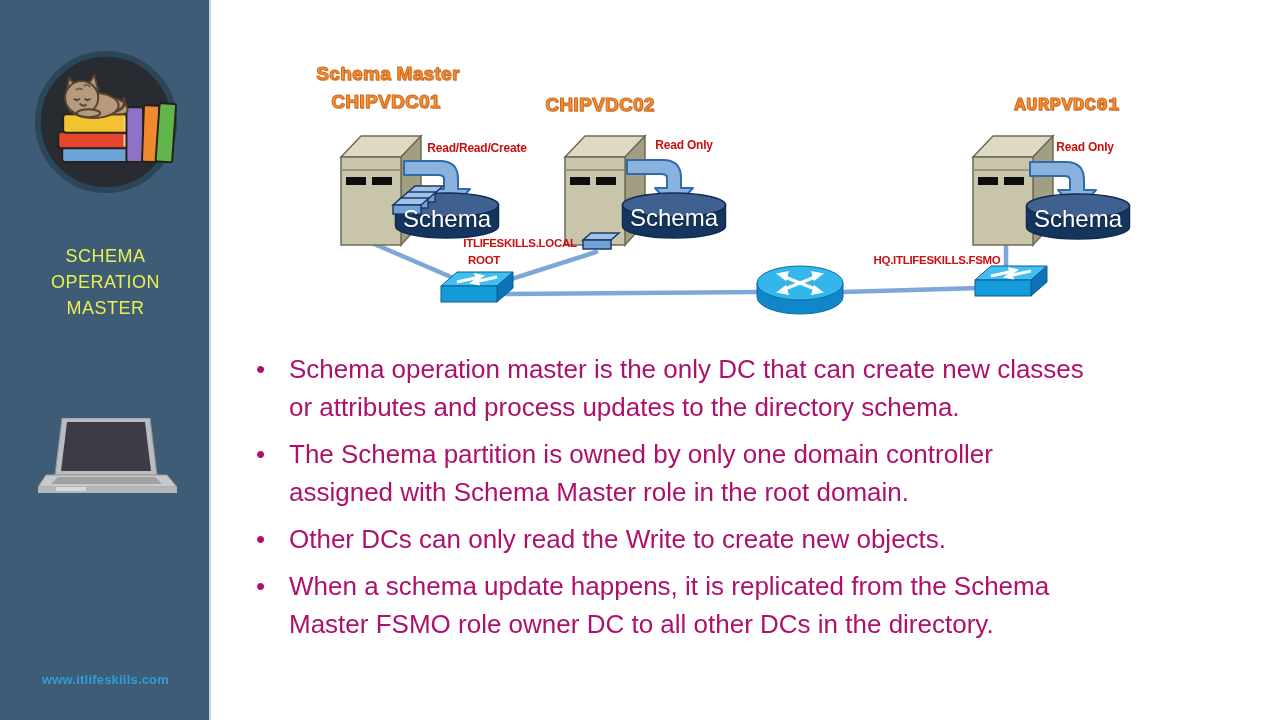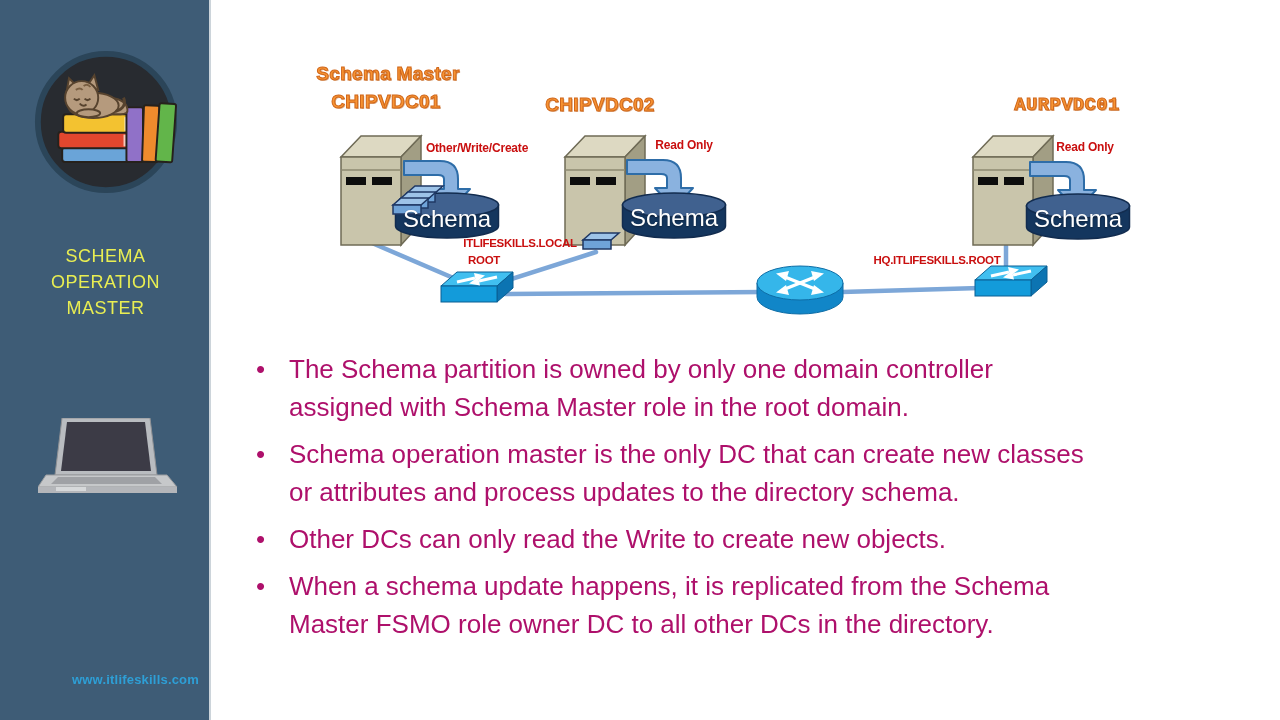--- a/index.html
+++ b/index.html
@@ -13,21 +13,21 @@
     background:#3E5C76;border-right:2px solid #ccd4da;box-sizing:border-box;
   }
   .logo{position:absolute;left:33px;top:49px;width:146px;height:146px;}
   .sidebar-title{
     position:absolute;left:0;top:243px;width:211px;text-align:center;
     color:#E9EE52;font-size:18px;line-height:26px;letter-spacing:.5px;font-weight:400;
   }
   .laptop{position:absolute;left:38px;top:418px;width:140px;height:85px;}
   .website{
     position:absolute;left:0;top:672px;width:211px;text-align:center;
-    color:#2E9FD6;font-size:13px;font-weight:700;letter-spacing:.2px;padding-left:30px;
+    color:#2E9FD6;font-size:13px;font-weight:700;letter-spacing:.2px;
   }
   
   .diagram-svg{position:absolute;left:0;top:0;width:1280px;height:340px;}
   .lbl{position:absolute;text-align:center;white-space:nowrap;}
   .lbl-orange{
     color:#F79433;font-weight:700;font-size:19px;
     -webkit-text-stroke:1px #D0661A;
     text-shadow:1px 1px 0 rgba(180,90,20,.45);
     letter-spacing:.3px;
   }
@@ -174,42 +174,42 @@
     <use href="#switch" x="441" y="272"></use>
     <use href="#switch" x="975" y="266"></use>
     <use href="#router" x="757" y="266"></use>
   </svg>
 
   <div class="lbl lbl-orange" style="left:288px;top:63px;width:200px;">Schema Master</div>
   <div class="lbl lbl-orange" style="left:286px;top:91px;width:200px;">CHIPVDC01</div>
   <div class="lbl lbl-orange" style="left:500px;top:94px;width:200px;">CHIPVDC02</div>
   <div class="lbl lbl-orange" style="left:967px;top:94px;width:200px;font-family:Liberation Mono, monospace;">AURPVDC01</div>
 
-  <div class="lbl lbl-red" style="left:402px;top:141px;width:150px;">Other/Write/Create</div>
+  <div class="lbl lbl-red" style="left:402px;top:141px;width:150px;">Read/Read/Create</div>
   <div class="lbl lbl-red" style="left:609px;top:138px;width:150px;">Read Only</div>
   <div class="lbl lbl-red" style="left:1010px;top:140px;width:150px;">Read Only</div>
 
   <div class="lbl lbl-db" style="left:395px;top:206px;width:104px;">Schema</div>
   <div class="lbl lbl-db" style="left:622px;top:205px;width:104px;">Schema</div>
   <div class="lbl lbl-db" style="left:1026px;top:206px;width:104px;">Schema</div>
 
   <div class="lbl lbl-domain" style="left:404px;top:237px;width:160px;padding-left:36px;">ITLIFESKILLS.LOCAL</div>
   <div class="lbl lbl-domain" style="left:404px;top:254px;width:160px;">ROOT</div>
-  <div class="lbl lbl-domain" style="left:857px;top:254px;width:160px;">HQ.ITLIFESKILLS.ROOT</div>
+  <div class="lbl lbl-domain" style="left:857px;top:254px;width:160px;">HQ.ITLIFESKILLS.FSMO</div>
 
   <ul class="bullets">
+    <li>
+      <span class="line">Schema operation master is the only DC that can create new classes</span>
+      <span class="line">or attributes and process updates to the directory schema.</span>
+    </li>
     <li>
       <span class="line">The Schema partition is owned by only one domain controller</span>
       <span class="line">assigned with Schema Master role in the root domain.</span>
     </li>
     <li>
-      <span class="line">Schema operation master is the only DC that can create new classes</span>
-      <span class="line">or attributes and process updates to the directory schema.</span>
-    </li>
-    <li>
       <span class="line">Other DCs can only read the Write to create new objects.</span>
     </li>
     <li>
       <span class="line">When a schema update happens, it is replicated from the Schema</span>
       <span class="line">Master FSMO role owner DC to all other DCs in the directory.</span>
     </li>
   </ul>
 
 </div>
 

